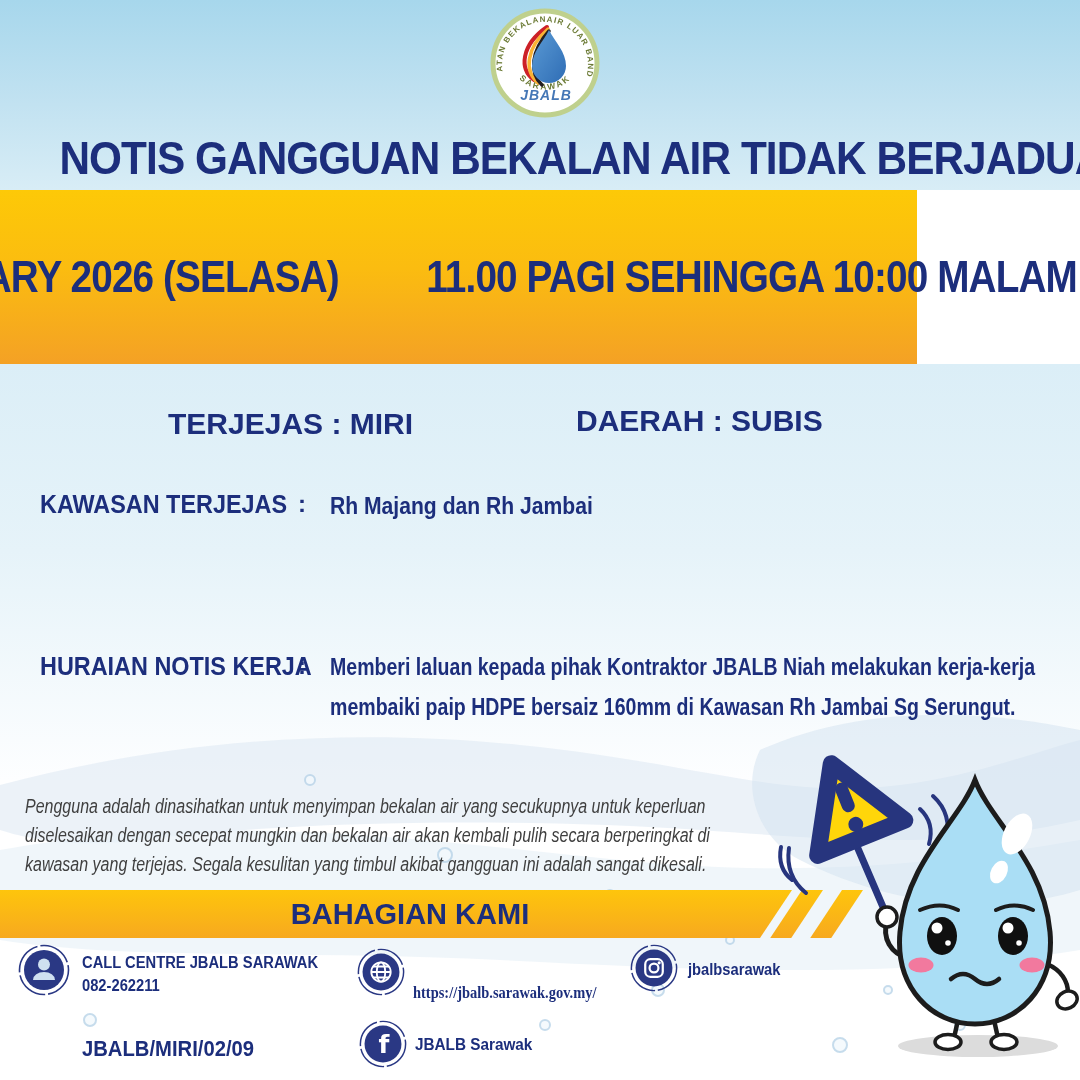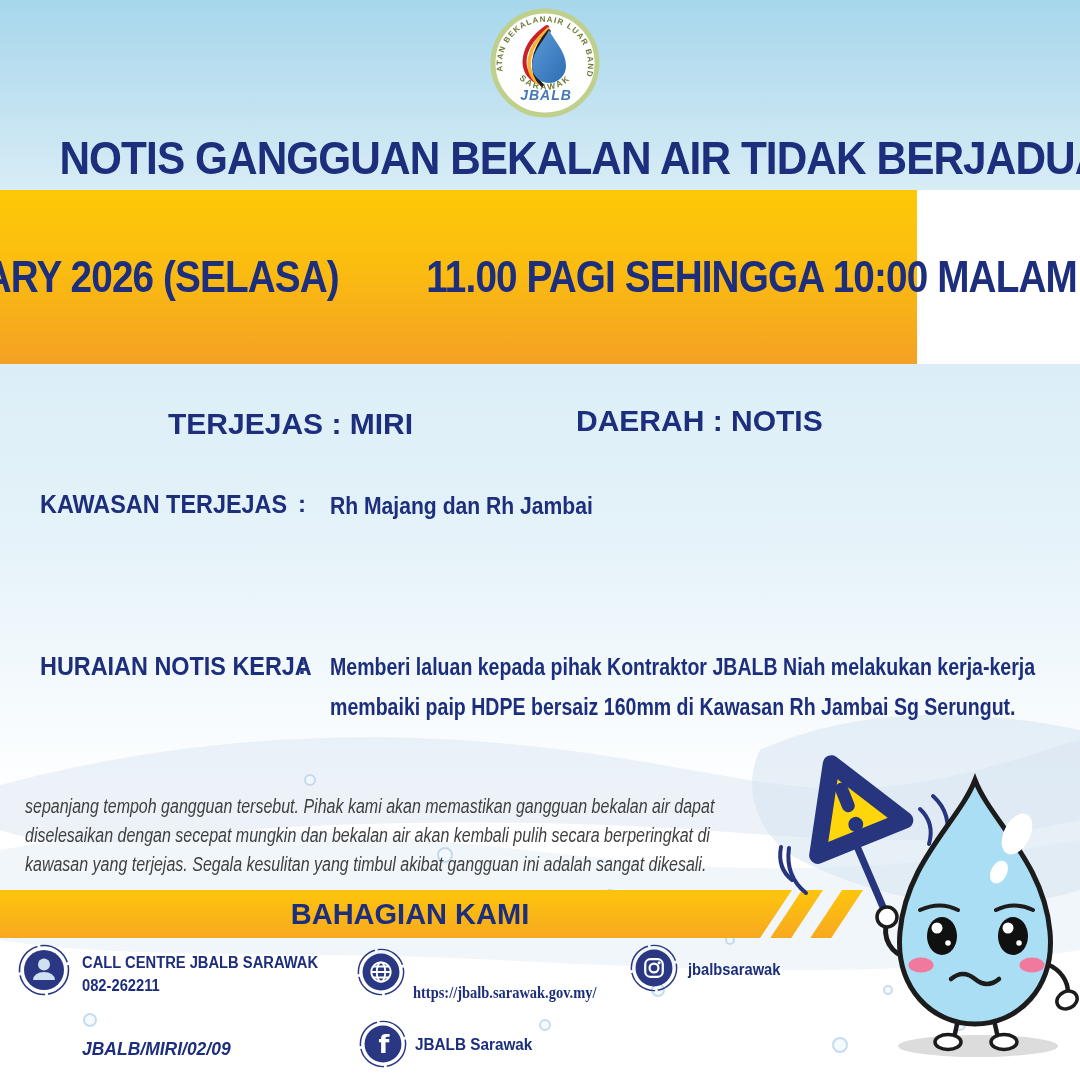--- a/index.html
+++ b/index.html
@@ -39,21 +39,21 @@
   
   .bar{left:0;top:890px;width:792px;height:48px;
     background:linear-gradient(180deg,#fec50c,#f7a91f);
     clip-path:polygon(0 0,792px 0,760px 48px,0 48px);}
   .bar-label{left:40px;top:890px;width:740px;height:48px;text-align:center;
     font-size:29px;line-height:48px;letter-spacing:0;}
   .stripe{top:890px;width:21px;height:48px;background:linear-gradient(180deg,#fec50c,#f7a91f);
     transform:skewX(-33.5deg);transform-origin:0 0;}
   
   .ft-sm{font-size:16px;line-height:21px;}
-  .ft-ref{font-size:19px;line-height:22px;font-style:italic;}
+  .ft-ref{font-size:22px;line-height:22px;}
   .ft-link{font-size:17px;line-height:22px;}
 </style>
 </head>
 <body>
 
 <div id="poster">
 
   <div class="abs sec-top"></div>
   <div class="abs sec-band">
     <div class="band-line navy b"><span>24 FEBUARY 2026 (SELASA)</span></div>
@@ -103,33 +103,33 @@
       <path d="M48,75 C34,63 36,40 58,21" stroke="#f9b233" stroke-width="3.5" fill="none" stroke-linecap="round"></path>
       <path d="M52,77 C39,65 41,43 59,23" stroke="#231f20" stroke-width="3.5" fill="none" stroke-linecap="round"></path>
       <path d="M59,22 C53,34 42,44 42,58 a17,17 0 0 0 34,0 C76,44 65,34 59,22 Z" fill="url(#dropg)"></path>
     </g>
     <text x="56" y="92" text-anchor="middle" font-size="14" font-weight="bold" font-style="italic" fill="#4577b6" letter-spacing="1">JBALB</text>
   </svg>
 
   <div class="abs title navy b"><span>NOTIS GANGGUAN BEKALAN AIR TIDAK BERJADUAL</span></div>
 
   <div class="abs loc navy b" style="left:168px;top:406px;">TERJEJAS : MIRI</div>
-  <div class="abs loc navy b" style="left:576px;top:403px;">DAERAH : NOTIS</div>
+  <div class="abs loc navy b" style="left:576px;top:403px;">DAERAH : SUBIS</div>
 
   <div class="abs lbl navy b" style="left:40px;top:488px;"><span class="cond s90">KAWASAN TERJEJAS</span></div>
   <div class="abs val navy b" style="left:298px;top:489px;">:</div>
   <div class="abs val navy b" style="left:330px;top:491px;"><span class="cond s88">Rh Majang dan Rh Jambai</span></div>
 
   <div class="abs lbl navy b" style="left:40px;top:650px;"><span class="cond s90">HURAIAN NOTIS KERJA</span></div>
   <div class="abs val navy b" style="left:298px;top:651px;">:</div>
   <div class="abs val2 navy b" style="left:330px;top:652px;"><span class="cond s85">Memberi laluan kepada pihak Kontraktor JBALB Niah melakukan kerja-kerja</span></div>
   <div class="abs val2 navy b" style="left:330px;top:692px;"><span class="cond s85">membaiki paip HDPE bersaiz 160mm di Kawasan Rh Jambai Sg Serungut.</span></div>
 
   <div class="abs" style="left:25px;top:792px;">
-    <div class="disc-line"><span>sepanjang tempoh gangguan tersebut. Pihak kami akan memastikan gangguan bekalan air dapat</span></div>
+    <div class="disc-line"><span>Pengguna adalah dinasihatkan untuk menyimpan bekalan air yang secukupnya untuk keperluan</span></div>
     <div class="disc-line"><span>diselesaikan dengan secepat mungkin dan bekalan air akan kembali pulih secara berperingkat di</span></div>
     <div class="disc-line"><span>kawasan yang terjejas. Segala kesulitan yang timbul akibat gangguan ini adalah sangat dikesali.</span></div>
   </div>
 
   <div class="abs bar"></div>
   <div class="abs stripe" style="left:802px;"></div>
   <div class="abs stripe" style="left:842px;"></div>
   <div class="abs bar-label navy b"><span>BAHAGIAN KAMI</span></div>
 
   <svg class="abs" style="left:18px;top:944px;" width="52" height="52" viewBox="0 0 52 52">

